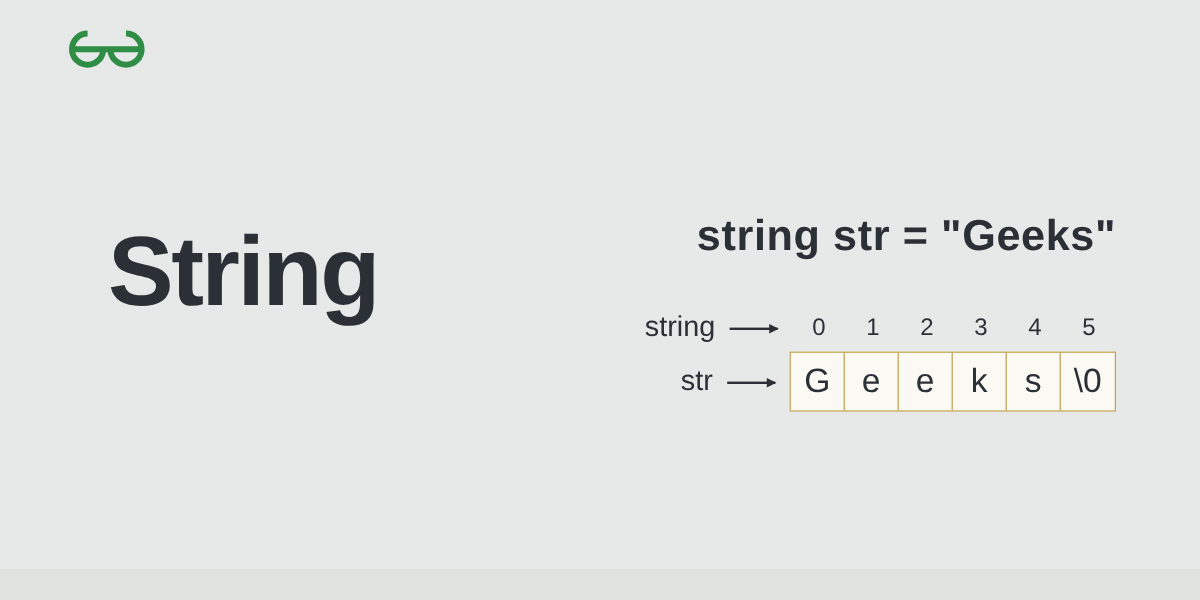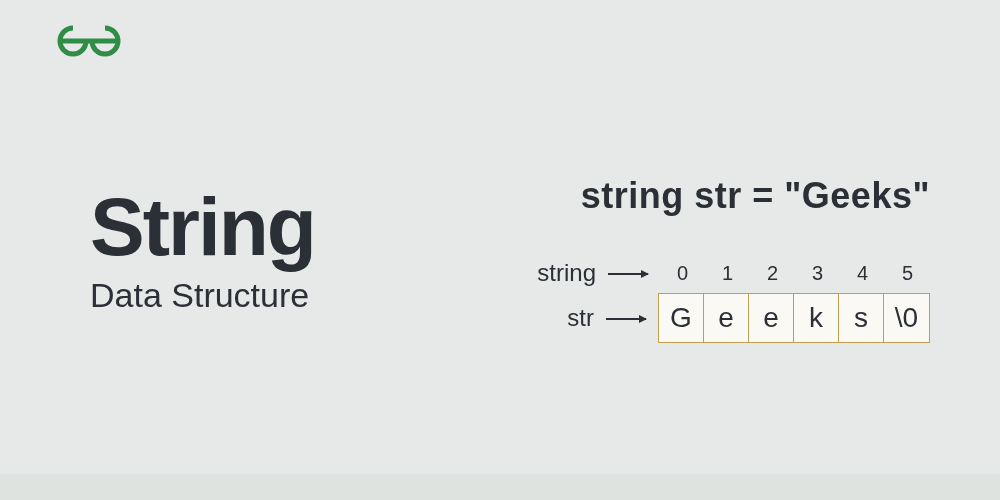--- a/index.html
+++ b/index.html
@@ -124,21 +124,20 @@
     <g fill="none" stroke="#2f8d46" stroke-width="5">
       <path d="M30 17 A13 13 0 1 1 17 4"></path>
       <path d="M36 17 A13 13 0 1 0 49 4"></path>
       <line x1="4" y1="17" x2="62" y2="17"></line>
     </g>
   </svg>
 </div>
 
 <div class="left-block">
   <div class="title">String</div>
-  <div class="subtitle">Data Structure</div>
 </div>
 
 <div class="right-block">
   <div class="code-line">string str = "Geeks"</div>
 
   <div class="diagram">
     <div class="index-row">
       <span class="row-label">string</span>
       <span class="arrow"></span>
       <div class="indices">

